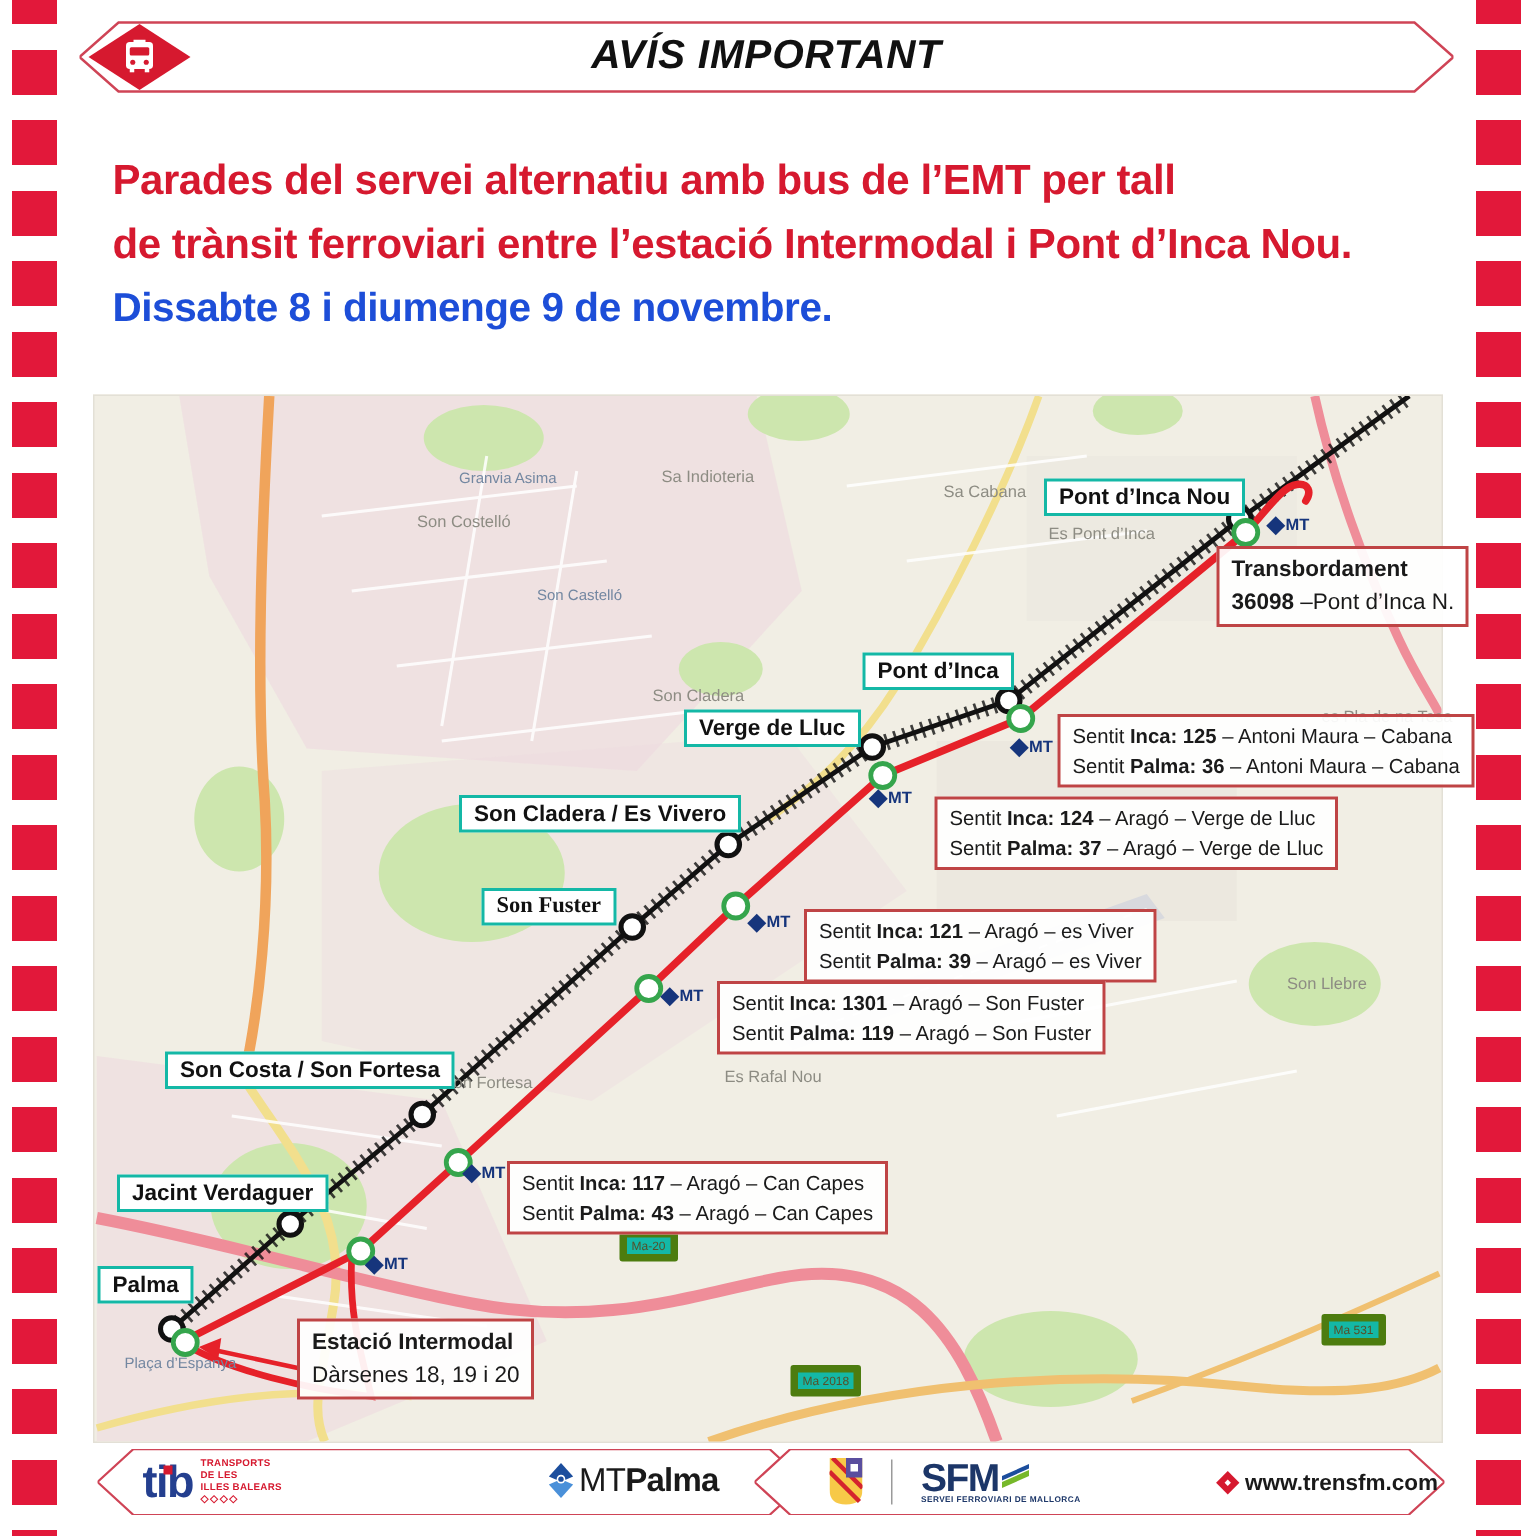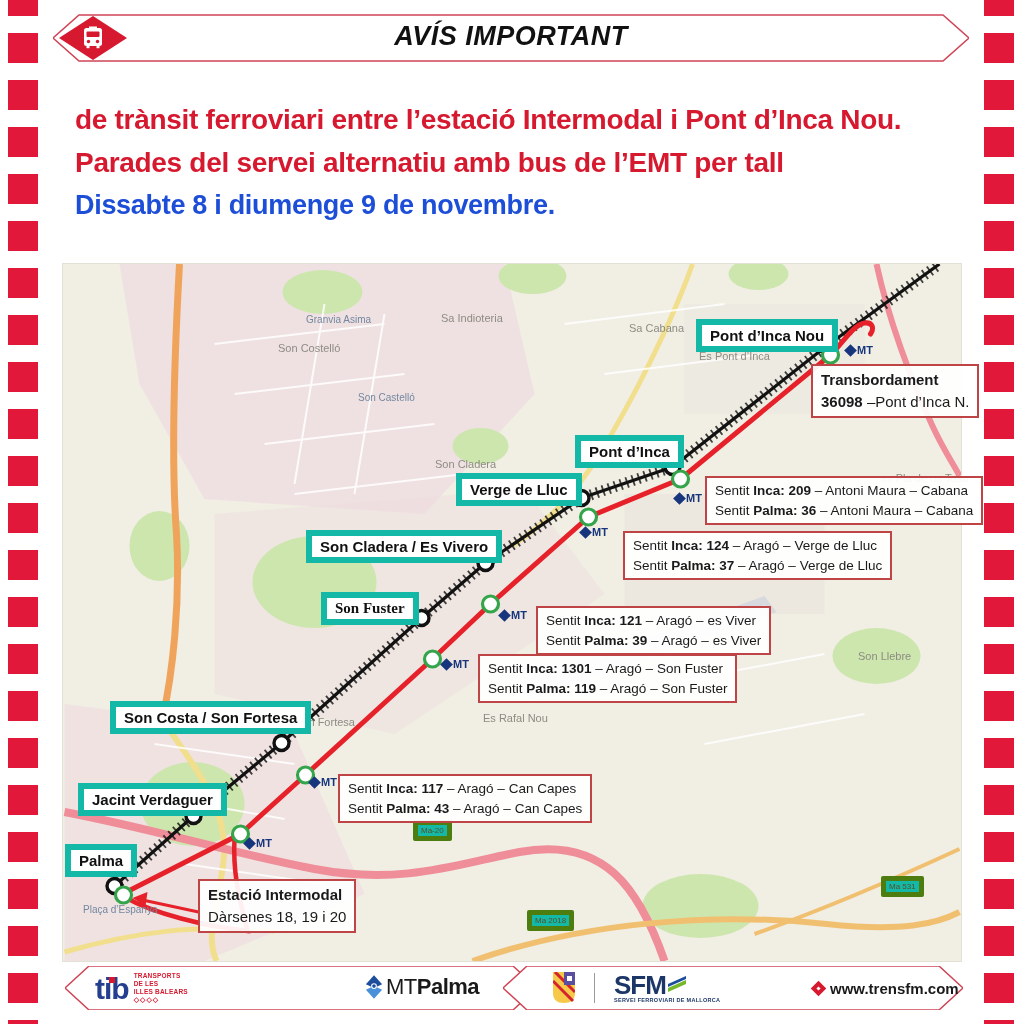--- a/index.html
+++ b/index.html
@@ -15,21 +15,21 @@
   .banner-text{position:absolute;left:0;top:0;width:100%;height:100%;
        display:flex;align-items:center;justify-content:center;
        font-size:27px;font-weight:bold;color:#111;letter-spacing:.5px;font-style:italic;}
   
   .notice{left:75px;top:98px;width:880px;}
   .notice .red{color:#d6192f;font-size:28px;font-weight:bold;line-height:43px;letter-spacing:-.3px;}
   .notice .blk{color:#1d4ed8;font-size:27px;font-weight:bold;line-height:43px;letter-spacing:-.3px;}
   
   .map{left:62px;top:263px;width:898px;height:697px;background:#f1eee4;border:1px solid #e3e0d6;}
   .map svg.bg{position:absolute;left:0;top:0;}
-  .stn{position:absolute;background:#fff;border:6px solid #14b8a6;padding:2px 8px;
+  .stn{position:absolute;background:#fff;border:2px solid #14b8a6;padding:2px 8px;
        font-size:15px;font-weight:bold;color:#111;white-space:nowrap;z-index:5;}
   .co{position:absolute;background:rgba(255,255,255,.93);border:2px solid #bf4445;
       padding:3px 8px;font-size:13.5px;color:#1a1a1a;white-space:nowrap;line-height:1.45;z-index:6;}
   .co .b{font-weight:bold;}
   .co .big{font-size:15px;}
   .lbl{position:absolute;font-size:11px;color:#8d8c83;white-space:nowrap;z-index:2;}
   .lbl.blue{color:#7387a1;font-size:10px;}
   .shield{position:absolute;background:#14b8a6;border:5px solid #4d7c0f;border-radius:2px;
       font-size:8px;color:#55502a;padding:0 3px;line-height:11px;z-index:2;}
   .emt-mark{position:absolute;display:flex;align-items:center;gap:2px;z-index:4;
@@ -68,22 +68,22 @@
       <circle cx="35.5" cy="26.5" r="1.7" fill="#d6192f"></circle>
       <circle cx="44.5" cy="26.5" r="1.7" fill="#d6192f"></circle>
       <rect x="33.5" y="31" width="3" height="2.2" fill="#ffffff"></rect>
       <rect x="43.5" y="31" width="3" height="2.2" fill="#ffffff"></rect>
     </g>
   </svg>
   <div class="banner-text">AVÍS IMPORTANT</div>
 </div>
 
 <div class="abs notice">
+  <div class="red">Parades del servei alternatiu amb bus de l’EMT per tall</div>
   <div class="red">de trànsit ferroviari entre l’estació Intermodal i Pont d’Inca Nou.</div>
-  <div class="red">Parades del servei alternatiu amb bus de l’EMT per tall</div>
   <div class="blk">Dissabte 8 i diumenge 9 de novembre.</div>
 </div>
 
 <div class="abs map">
   <svg class="bg" width="898" height="697" viewBox="0 0 895 697">
     <rect x="0" y="0" width="895" height="697" fill="#f1eee4"></rect>
 
     <path d="M55,0 L440,0 L470,130 L360,250 L140,235 L75,120 Z" fill="#eedbe0" opacity=".7"></path>
     <path d="M150,250 L460,225 L540,330 L330,470 L150,430 Z" fill="#eedbe0" opacity=".45"></path>
     <path d="M0,440 L230,470 L300,630 L140,697 L0,697 Z" fill="#eedbe0" opacity=".6"></path>
@@ -198,21 +198,21 @@
   <div class="emt-mark" style="left:182px;top:573px;">
       <span class="dia"></span>
       <span>MT</span>
     </div>
 
   <div class="co" style="left:748px;top:100px;">
     <div><span class="b big">Transbordament</span></div>
     <div class="big"><span class="b">36098</span><span> –Pont d’Inca N.</span></div>
   </div>
   <div class="co" style="left:642px;top:212px;">
-    <div><span>Sentit </span><span class="b">Inca: 209</span><span> – Antoni Maura – Cabana</span></div>
+    <div><span>Sentit </span><span class="b">Inca: 125</span><span> – Antoni Maura – Cabana</span></div>
     <div><span>Sentit </span><span class="b">Palma: 36</span><span> – Antoni Maura – Cabana</span></div>
   </div>
   <div class="co" style="left:560px;top:267px;">
     <div><span>Sentit </span><span class="b">Inca: 124</span><span> – Aragó – Verge de Lluc</span></div>
     <div><span>Sentit </span><span class="b">Palma: 37</span><span> – Aragó – Verge de Lluc</span></div>
   </div>
   <div class="co" style="left:473px;top:342px;">
     <div><span>Sentit </span><span class="b">Inca: 121</span><span> – Aragó – es Viver</span></div>
     <div><span>Sentit </span><span class="b">Palma: 39</span><span> – Aragó – es Viver</span></div>
   </div>

